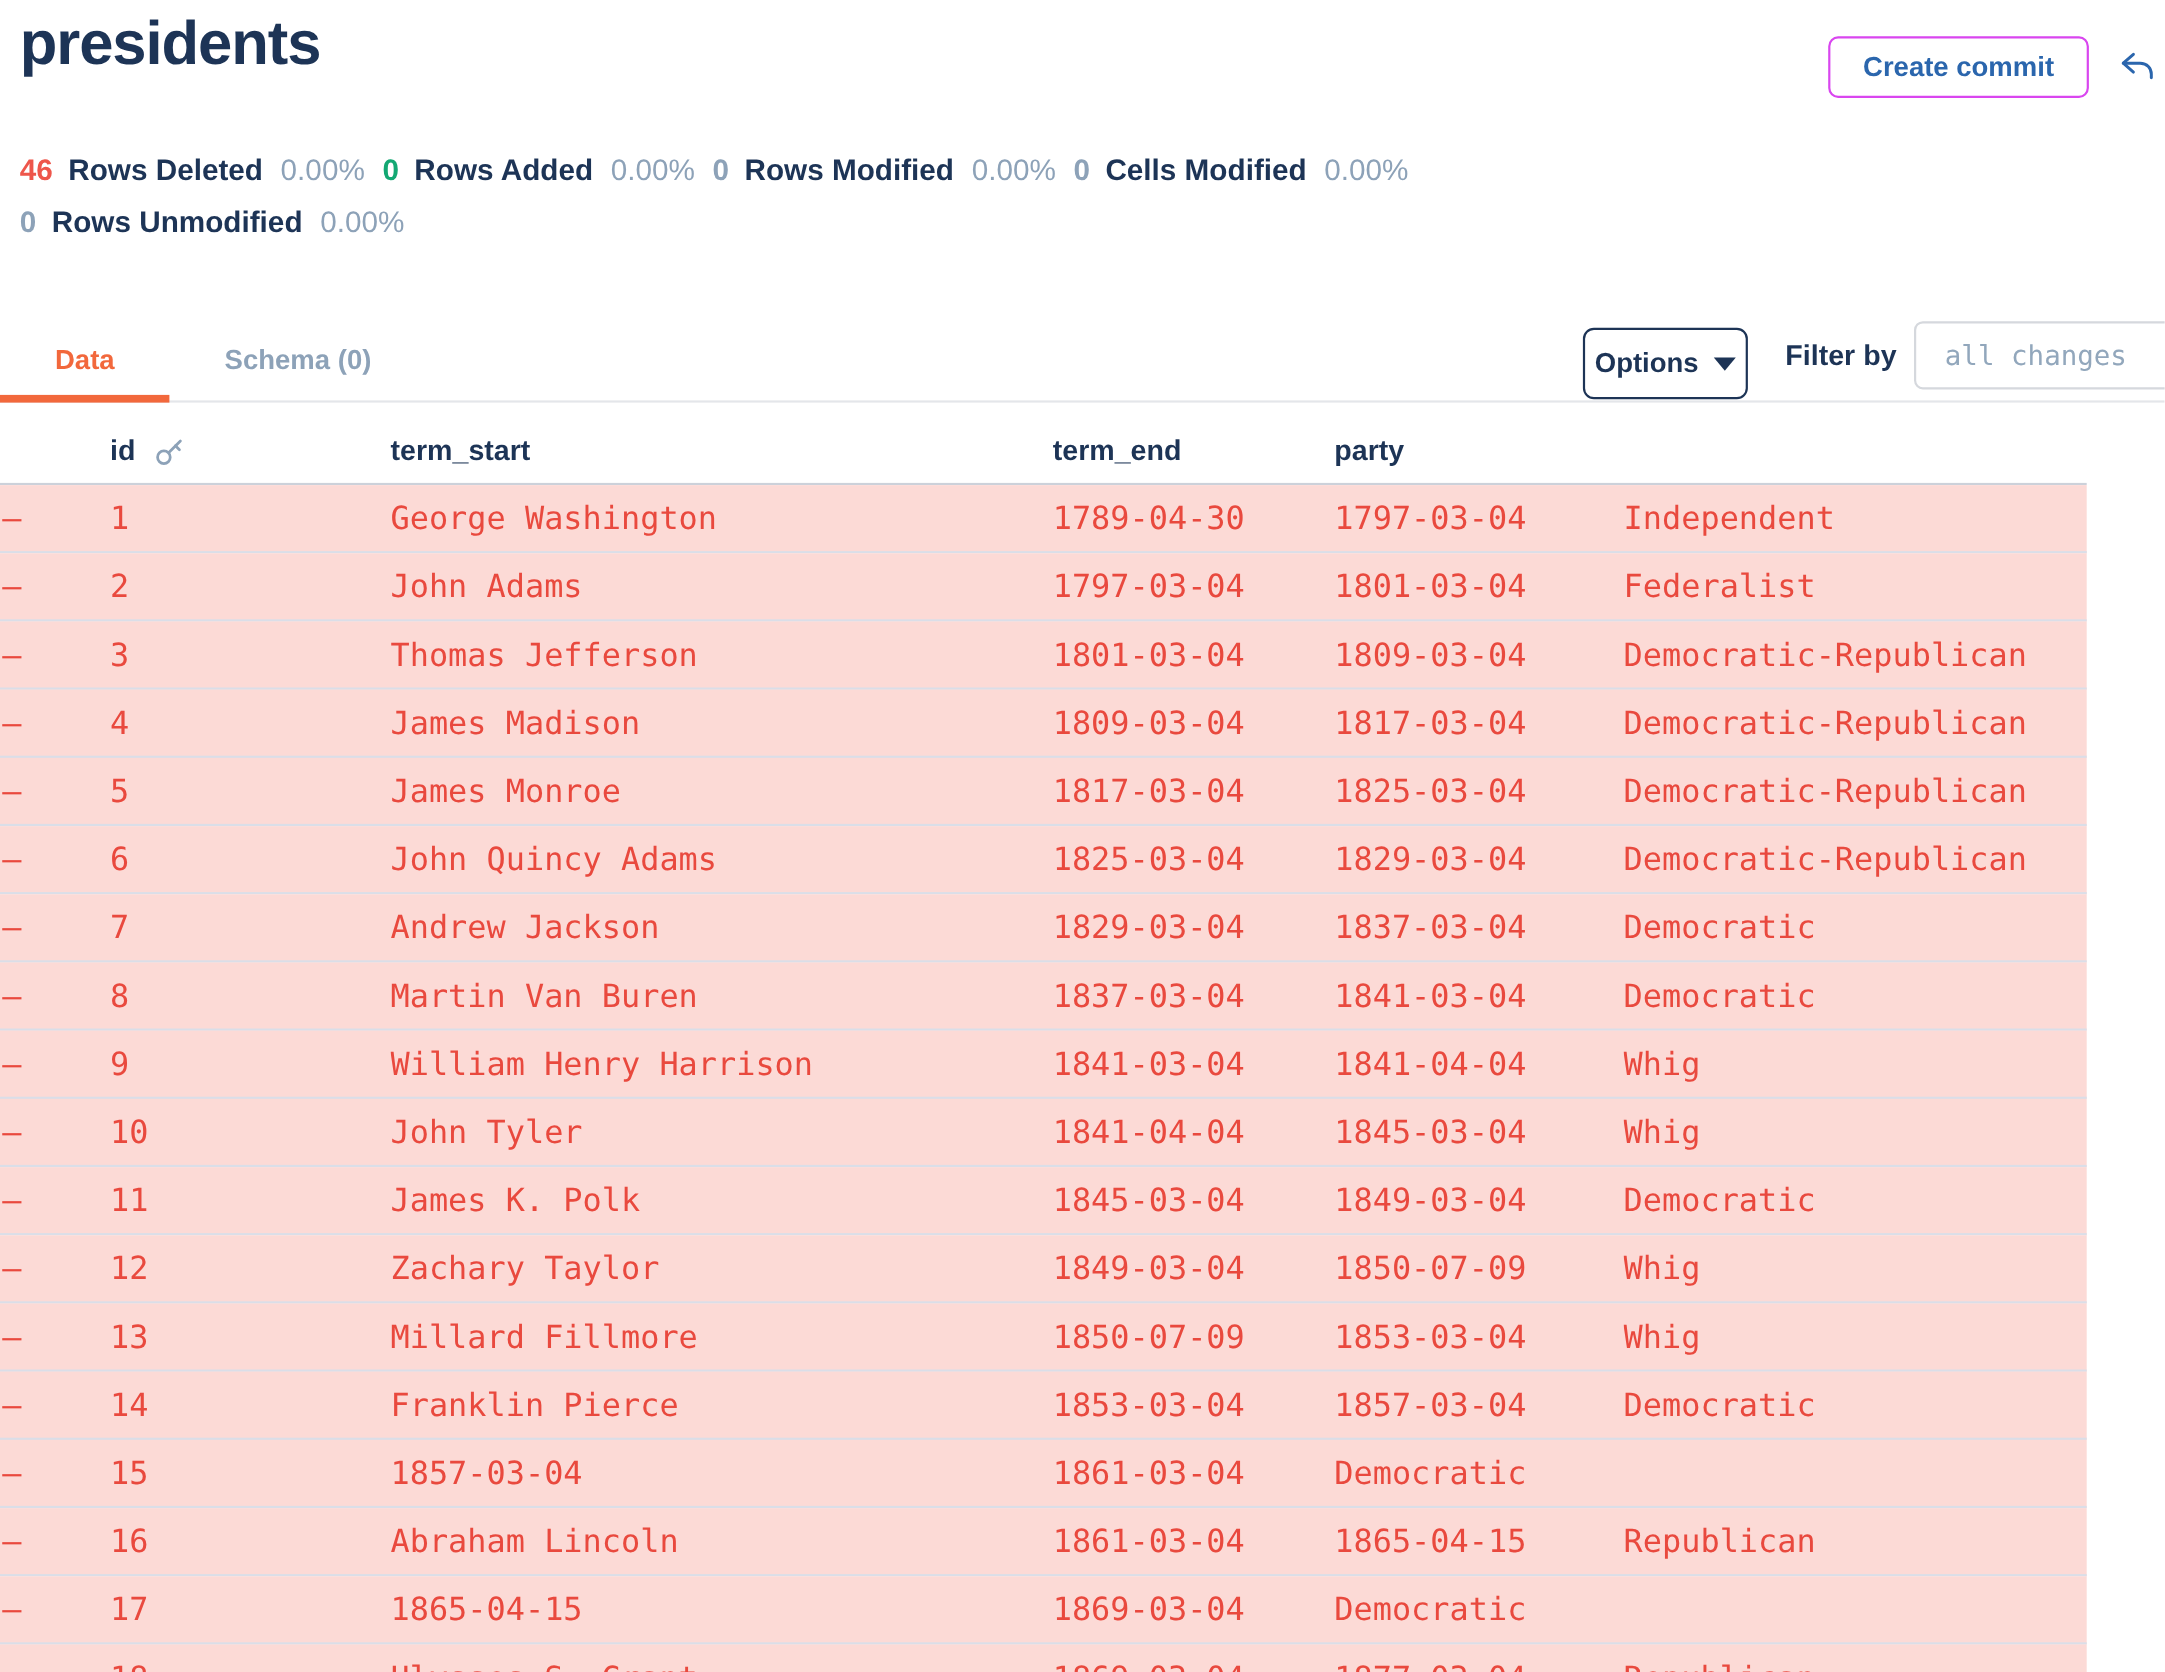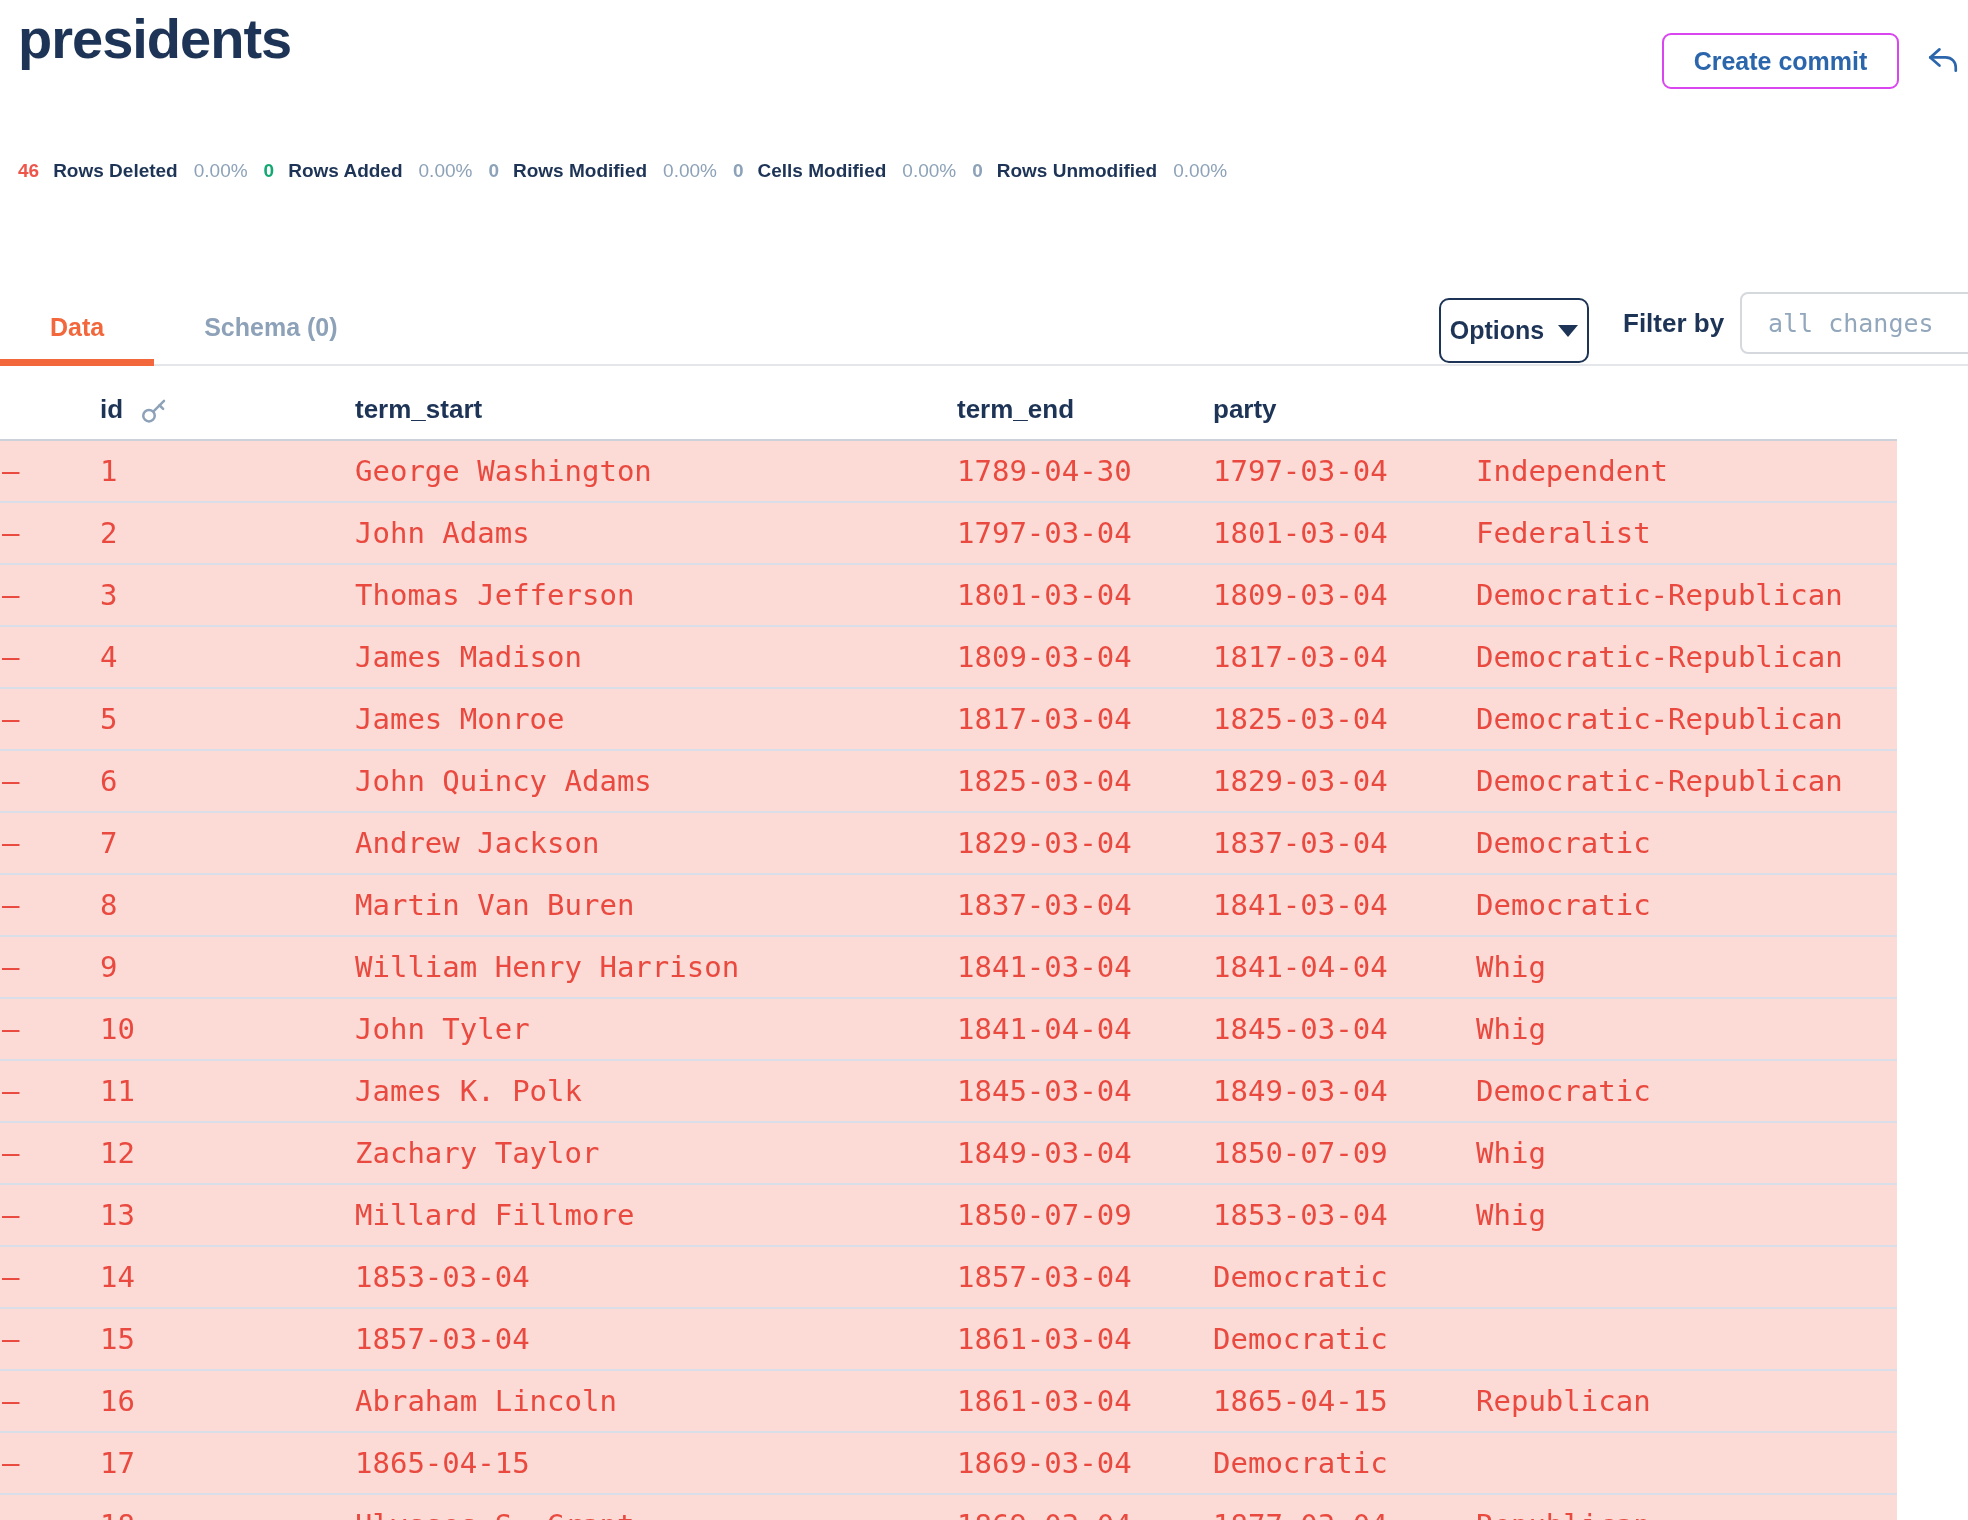--- a/index.html
+++ b/index.html
@@ -22,23 +22,23 @@
     font-family:"Liberation Sans", sans-serif;
     display:flex; align-items:center; justify-content:center; cursor:pointer;
   }
   .undo-btn {
     position:absolute; left:1924px; top:42px; width:38px; height:38px;
     background:none; border:none; cursor:pointer; padding:0;
   }
   .undo-btn svg { width:34px; height:34px; }
   
   .stats {
-    position:absolute; left:18px; top:160px; width:1540px;
+    position:absolute; left:18px; top:140px; width:1540px;
     display:flex; flex-wrap:wrap; column-gap:80px; row-gap:14px;
-    font-size:19px;
+    font-size:27px;
     gap:16px;
   }
   .stat-group { display:flex; align-items:baseline; white-space:nowrap; }
   .stat-value { font-weight:700; margin-right:14px; }
   .stat-value.red   { color:#ee564b; }
   .stat-value.green { color:#13a873; }
   .stat-value.muted { color:#8da2b8; }
   .stat-label { font-weight:600; color:#1d3456; margin-right:16px; }
   .stat-pct   { color:#8da2b8; }
   
@@ -282,20 +282,21 @@
           <div class="td minus">–</div>
           <div class="td">13</div>
           <div class="td">Millard Fillmore</div>
           <div class="td">1850-07-09</div>
           <div class="td">1853-03-04</div>
           <div class="td">Whig</div>
         </div>
         <div class="tr">
           <div class="td minus">–</div>
           <div class="td">14</div>
+          <div class="td">Franklin Pierce</div>
           <div class="td">1853-03-04</div>
           <div class="td">1857-03-04</div>
           <div class="td">Democratic</div>
         </div>
         <div class="tr">
           <div class="td minus">–</div>
           <div class="td">15</div>
           <div class="td">1857-03-04</div>
           <div class="td">1861-03-04</div>
           <div class="td">Democratic</div>

